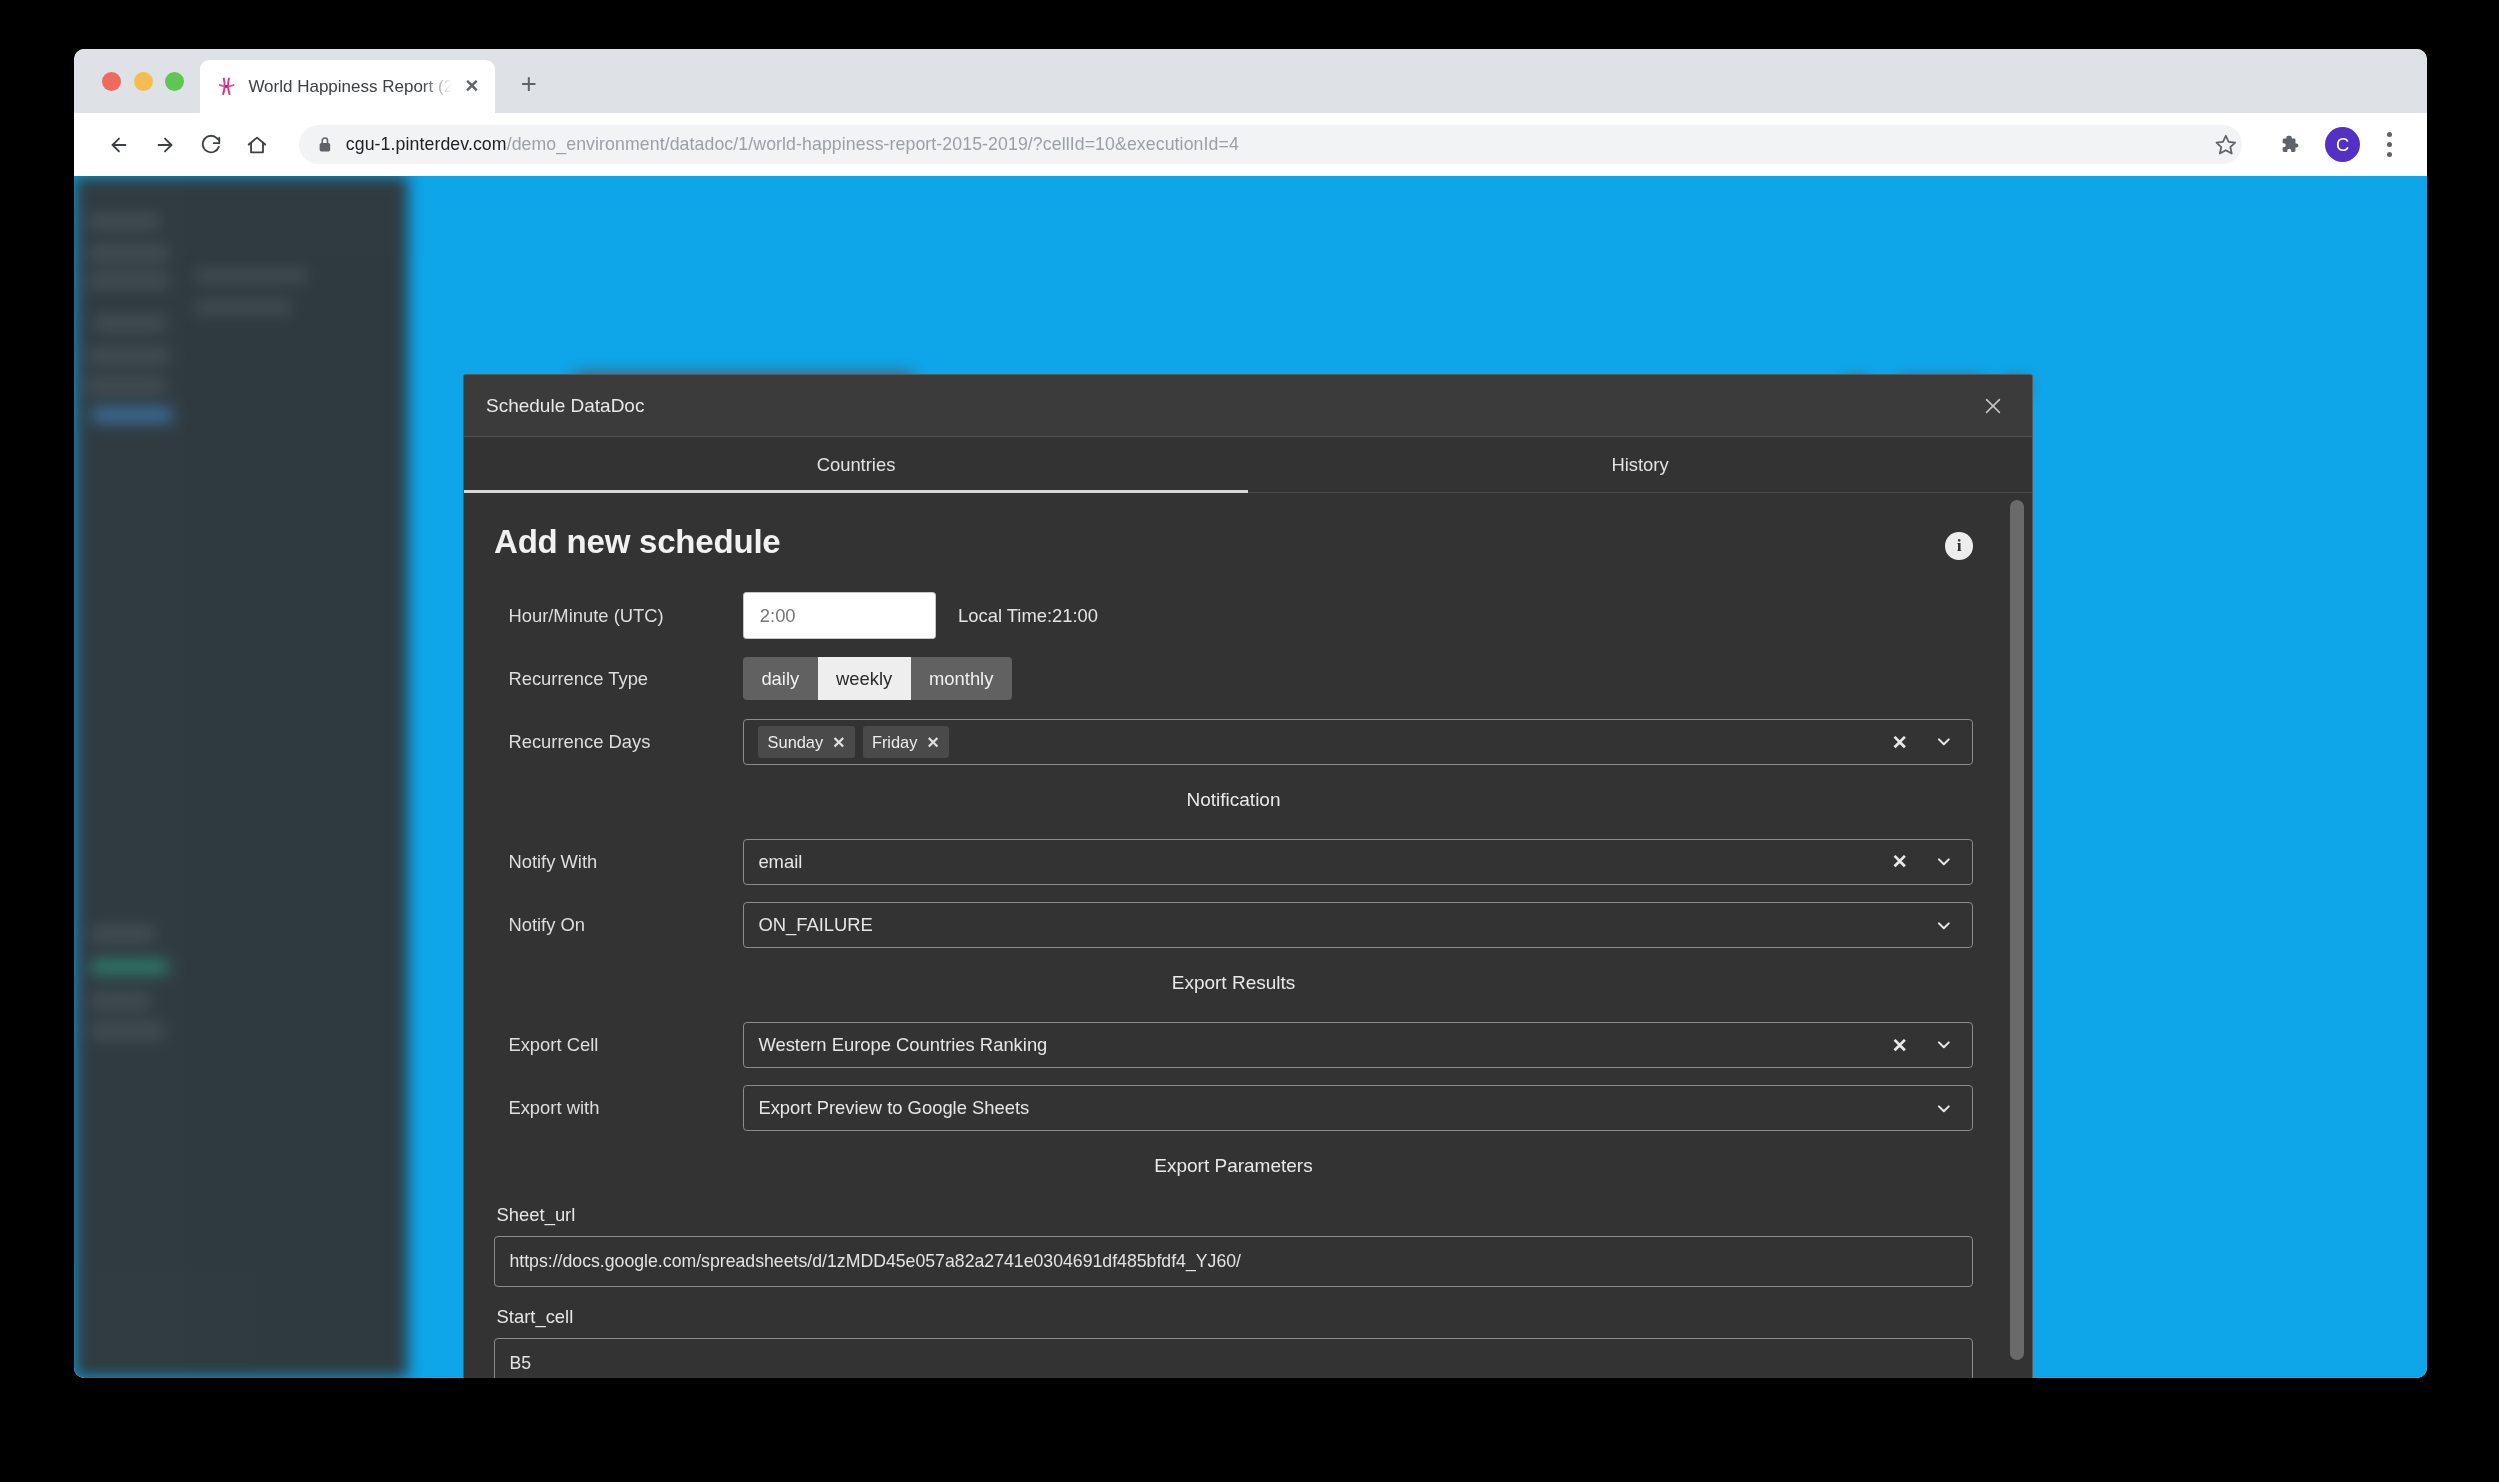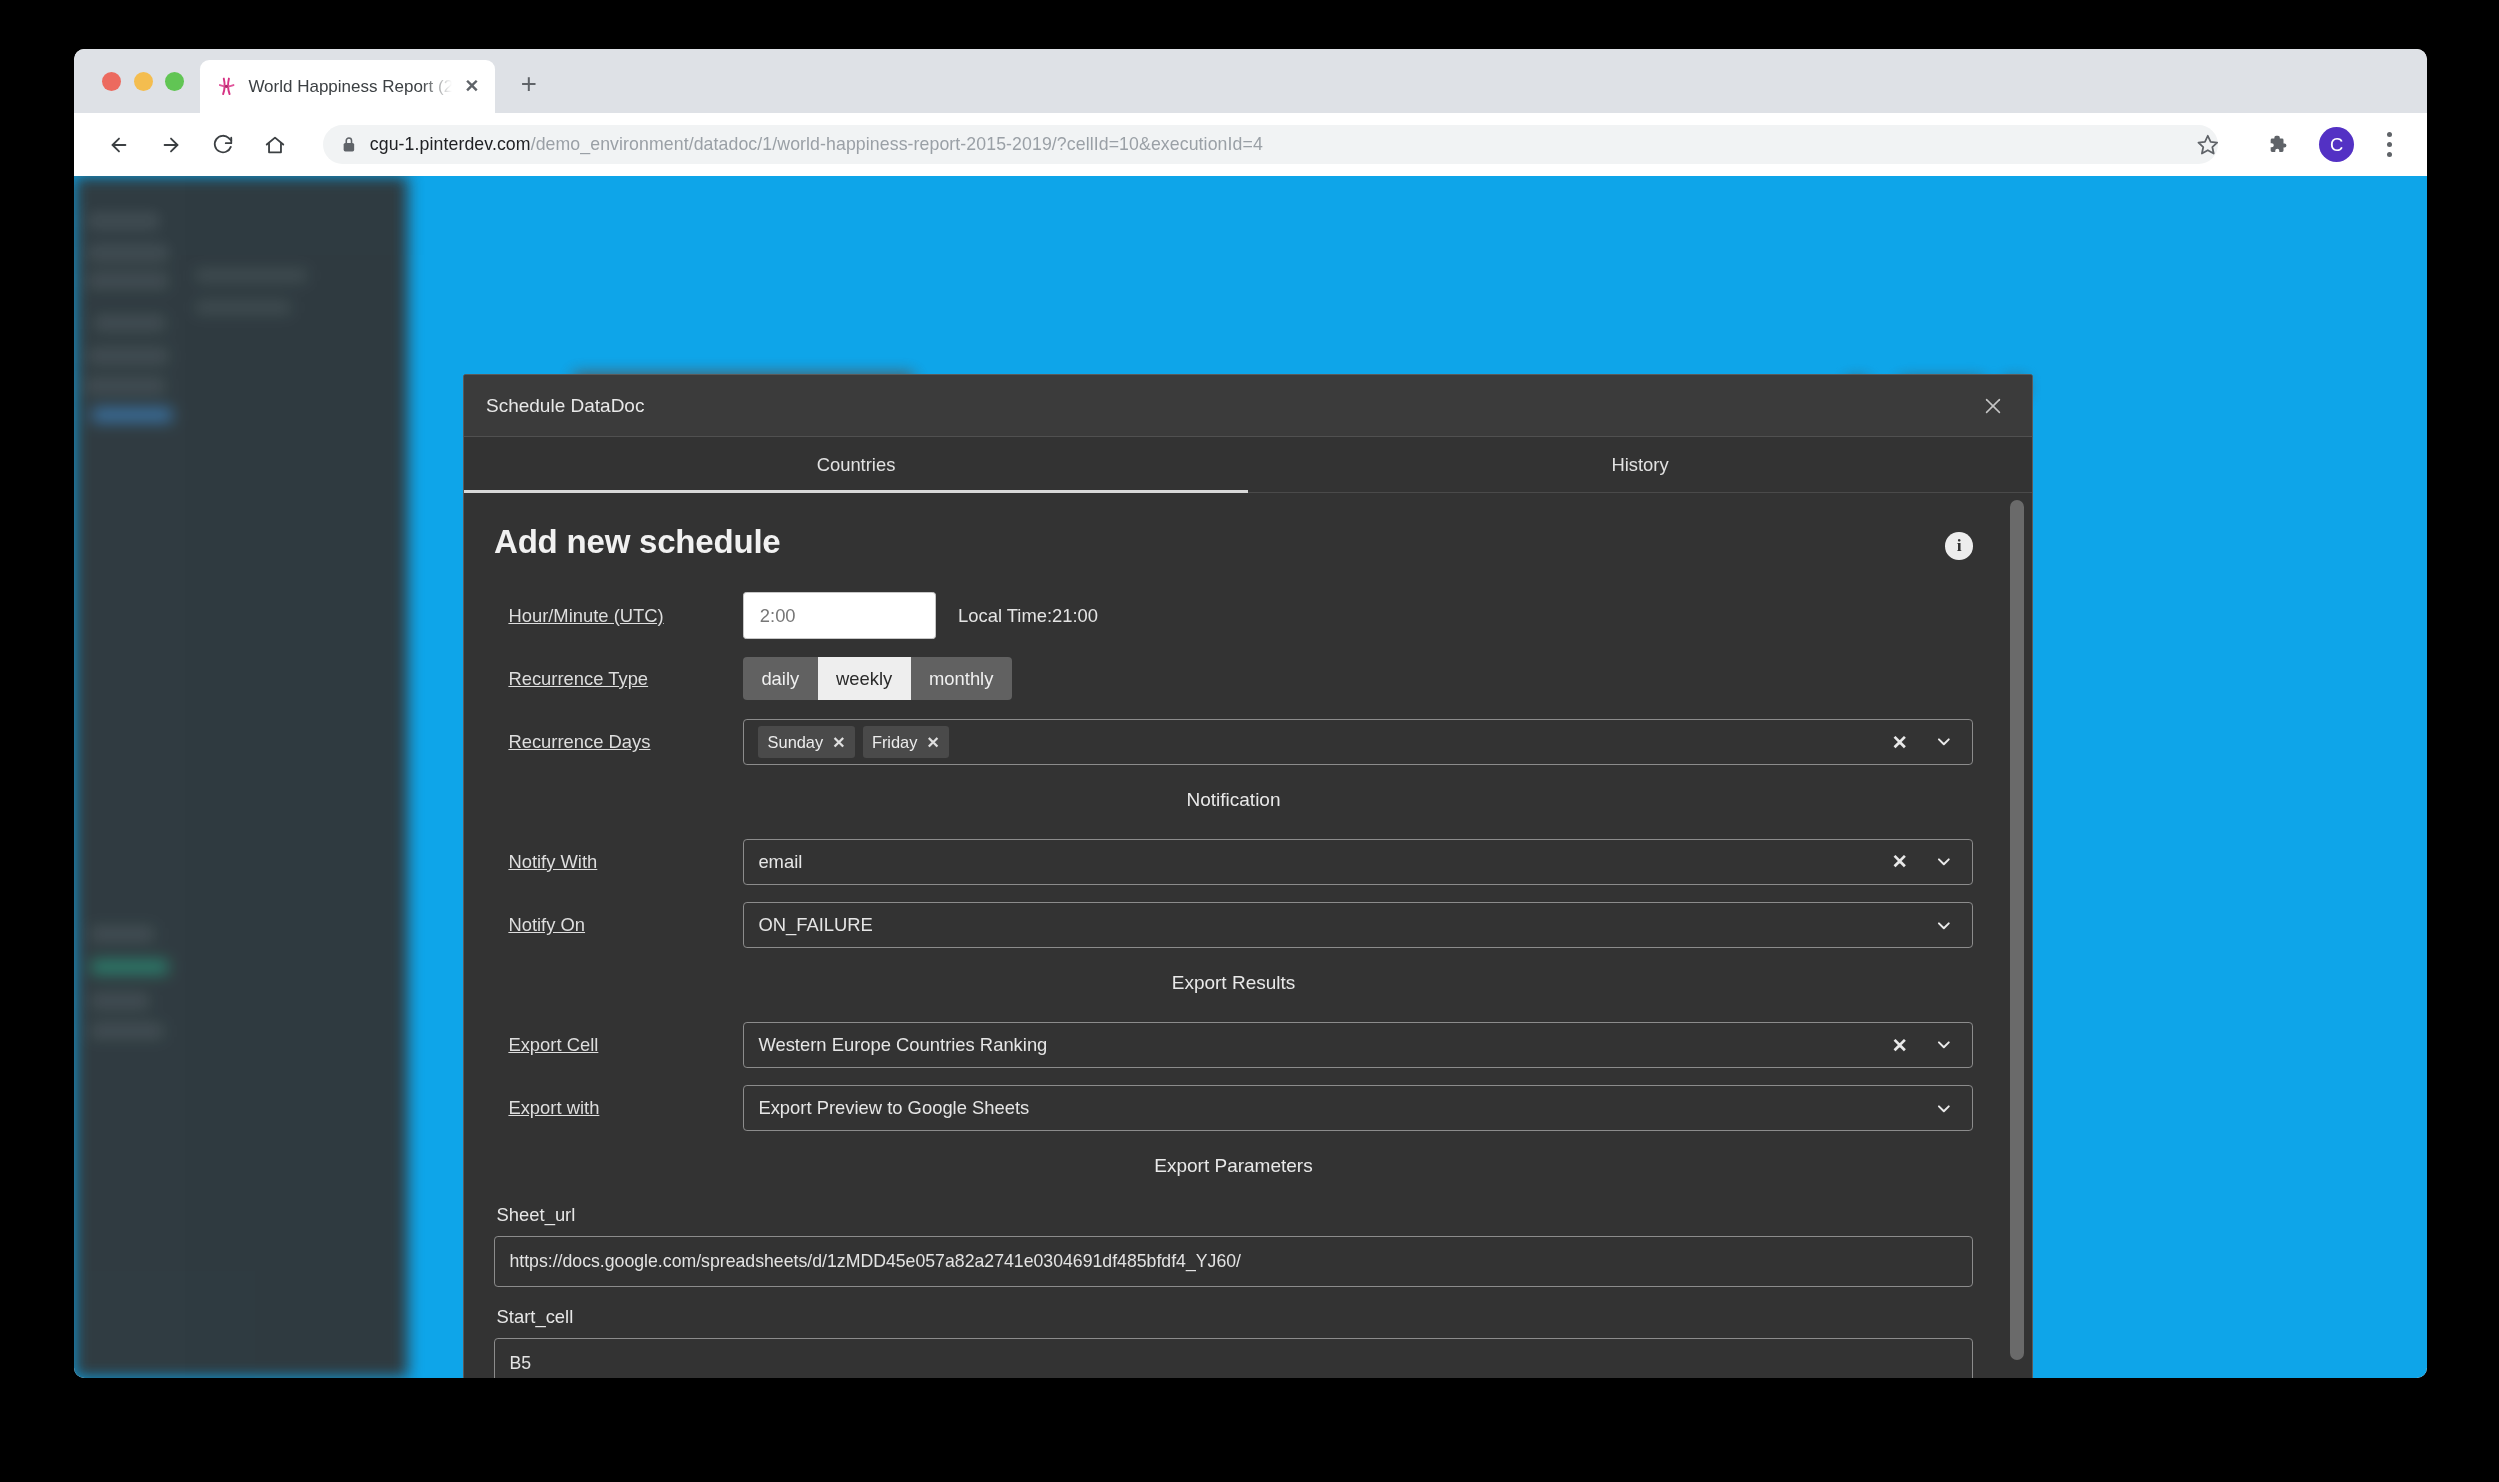--- a/index.html
+++ b/index.html
@@ -79,21 +79,21 @@
     line-height: 1;
   }
 
   
   .toolbar {
     height: 63px;
     background: #ffffff;
     display: flex;
     align-items: center;
     padding: 0 19.7px 0 23.6px;
-    gap: 9px;
+    gap: 3px;
   }
   .nav-btn {
     width: 43px; height: 43px;
     display: flex; align-items: center; justify-content: center;
     color: #3c4043;
     border-radius: 50%;
   }
   .omnibox {
     flex: 1 1 auto;
     margin: 0 14.4px 0 17px;
@@ -278,21 +278,20 @@
     display: flex;
     align-items: center;
     min-height: 49px;
     margin-bottom: 14.4px;
   }
   .flabel {
     flex: 0 0 249px;
     font-size: 18.4px;
     color: #dedede;
     padding-left: 14.4px;
-    text-decoration: underline;
   }
   .fcontrol { flex: 1 1 auto; display: flex; align-items: center; gap: 22px; }
 
   .text-input {
     width: 193px; height: 47px;
     background: #ffffff;
     border: 0.7px solid #c7c7c7;
     border-radius: 3.3px;
     display: flex; align-items: center;
     padding: 0 15.8px;

